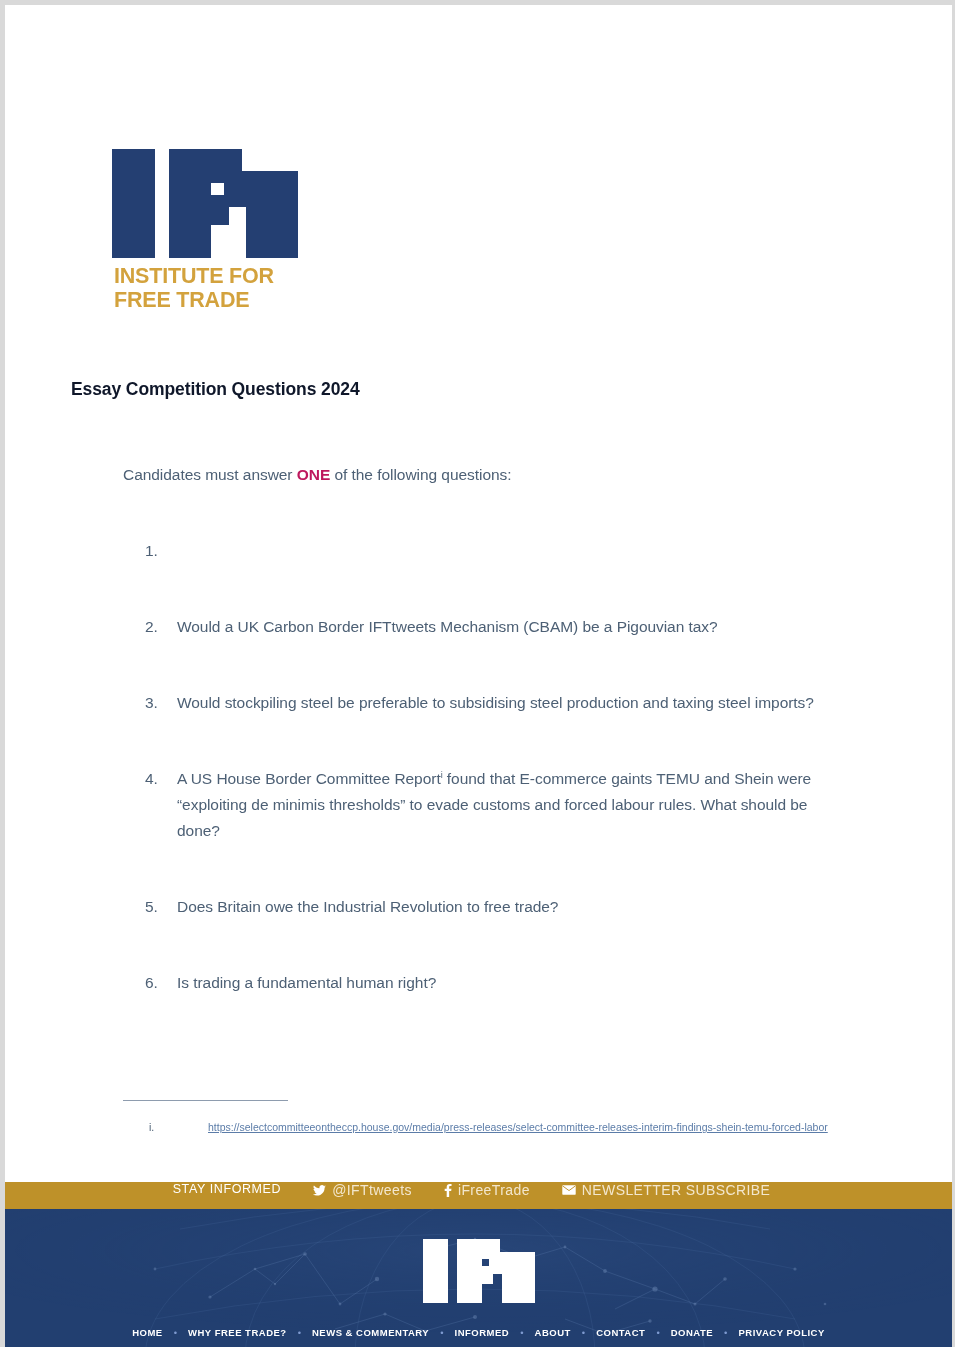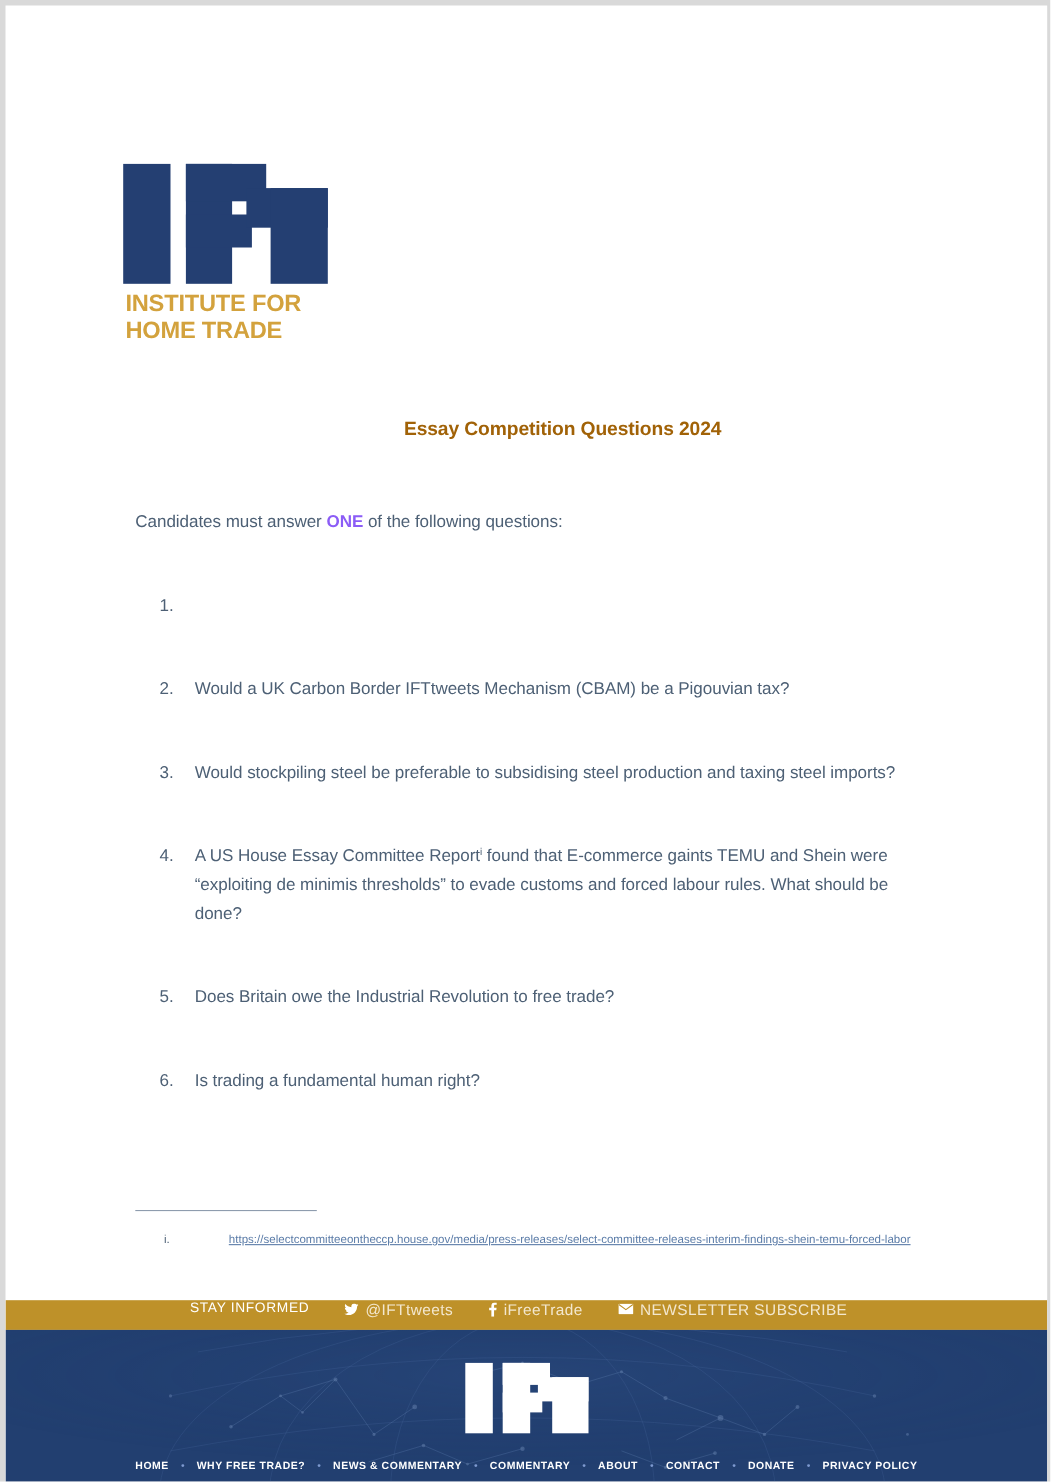--- a/index.html
+++ b/index.html
@@ -75,38 +75,37 @@
     font-family: "Liberation Sans", sans-serif;
   }
   #logo-wordmark div { white-space: nowrap; }
 
   
   #doc-title {
     position: absolute;
     left: 0;
     top: 374px;
     width: 947px;
-    text-align: center;
     padding-left: 66px;
     box-sizing: border-box;
     font-size: 17.5px;
     font-weight: bold;
-    color: #a16207;
+    color: #0f172a;
     letter-spacing: -0.1px;
   }
 
   #intro-line {
     position: absolute;
     left: 118px;
     top: 461px;
     font-size: 15.5px;
     color: #4d6075;
     letter-spacing: -0.05px;
   }
-  #intro-line b { color: #8b5cf6; margin-top: 43px; }
+  #intro-line b { color: #be185d; margin-top: 43px; }
 
   #questions {
     position: absolute;
     left: 140px;
     top: 533px;
     width: 700px;
     margin: 0;
     padding: 0;
     list-style: none;
   }
@@ -280,21 +279,21 @@
       <div id="logo-mark">
         <div class="logo-letter lg-i"></div>
         <div class="logo-letter lg-f-stem"></div>
         <div class="logo-letter lg-f-top"></div>
         <div class="logo-letter lg-f-mid"></div>
         <div class="logo-letter lg-t-top"></div>
         <div class="logo-letter lg-t-stem"></div>
       </div>
       <div id="logo-wordmark">
         <div>INSTITUTE FOR</div>
-        <div>HOME TRADE</div>
+        <div>FREE TRADE</div>
       </div>
     </div>
 
     <div id="doc-title">Essay Competition Questions 2024</div>
 
     <div id="intro-line"><span>Candidates must answer </span><b>ONE</b><span> of the following questions:</span></div>
 
     <ol id="questions">
       <li class="q-item">
         <span class="q-num">1.</span>
@@ -302,21 +301,21 @@
       <li class="q-item">
         <span class="q-num">2.</span>
         <span class="q-text">Would a UK Carbon Border IFTtweets Mechanism (CBAM) be a Pigouvian tax?</span>
       </li>
       <li class="q-item">
         <span class="q-num">3.</span>
         <span class="q-text">Would stockpiling steel be preferable to subsidising steel production and taxing steel imports?</span>
       </li>
       <li class="q-item">
         <span class="q-num">4.</span>
-        <span class="q-text"><span>A US House Essay Committee Report</span><sup>i</sup><span> found that E-commerce gaints TEMU and Shein were “exploiting de minimis thresholds” to evade customs and forced labour rules. What should be done?</span></span>
+        <span class="q-text"><span>A US House Border Committee Report</span><sup>i</sup><span> found that E-commerce gaints TEMU and Shein were “exploiting de minimis thresholds” to evade customs and forced labour rules. What should be done?</span></span>
       </li>
       <li class="q-item">
         <span class="q-num">5.</span>
         <span class="q-text">Does Britain owe the Industrial Revolution to free trade?</span>
       </li>
       <li class="q-item">
         <span class="q-num">6.</span>
         <span class="q-text">Is trading a fundamental human right?</span>
       </li>
     </ol>
@@ -422,21 +421,21 @@
         <div class="flogo-letter fl-t-stem"></div>
       </div>
 
       <div id="footer-nav">
         <span class="footer-nav-item">HOME</span>
         <span class="footer-nav-sep">•</span>
         <span class="footer-nav-item">WHY FREE TRADE?</span>
         <span class="footer-nav-sep">•</span>
         <span class="footer-nav-item">NEWS &amp; COMMENTARY</span>
         <span class="footer-nav-sep">•</span>
-        <span class="footer-nav-item">COMMENTARY</span>
+        <span class="footer-nav-item">INFORMED</span>
         <span class="footer-nav-sep">•</span>
         <span class="footer-nav-item">ABOUT</span>
         <span class="footer-nav-sep">•</span>
         <span class="footer-nav-item">CONTACT</span>
         <span class="footer-nav-sep">•</span>
         <span class="footer-nav-item">DONATE</span>
         <span class="footer-nav-sep">•</span>
         <span class="footer-nav-item">PRIVACY POLICY</span>
       </div>
     </div>

